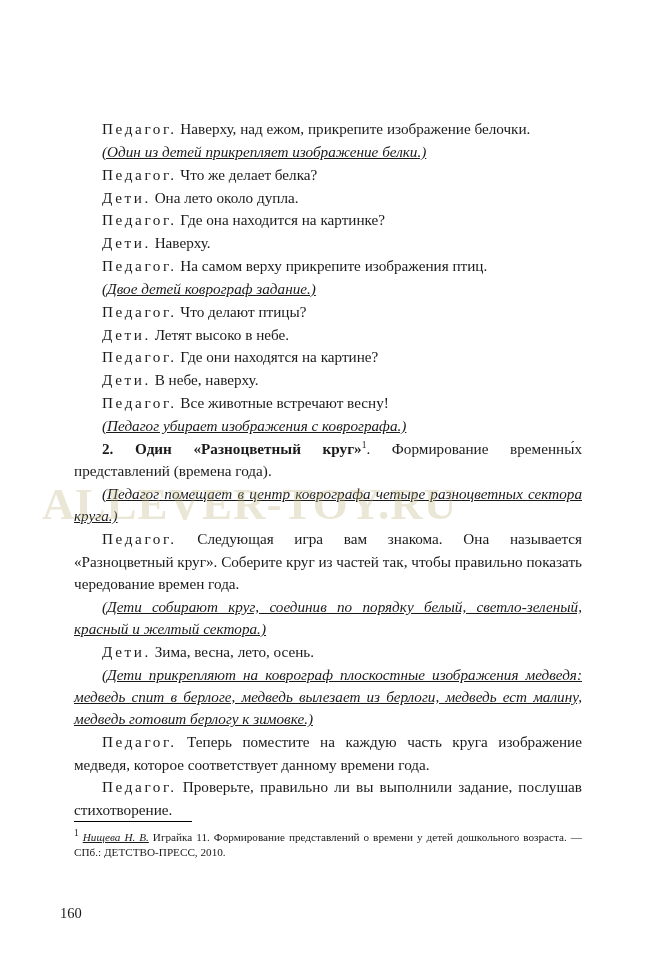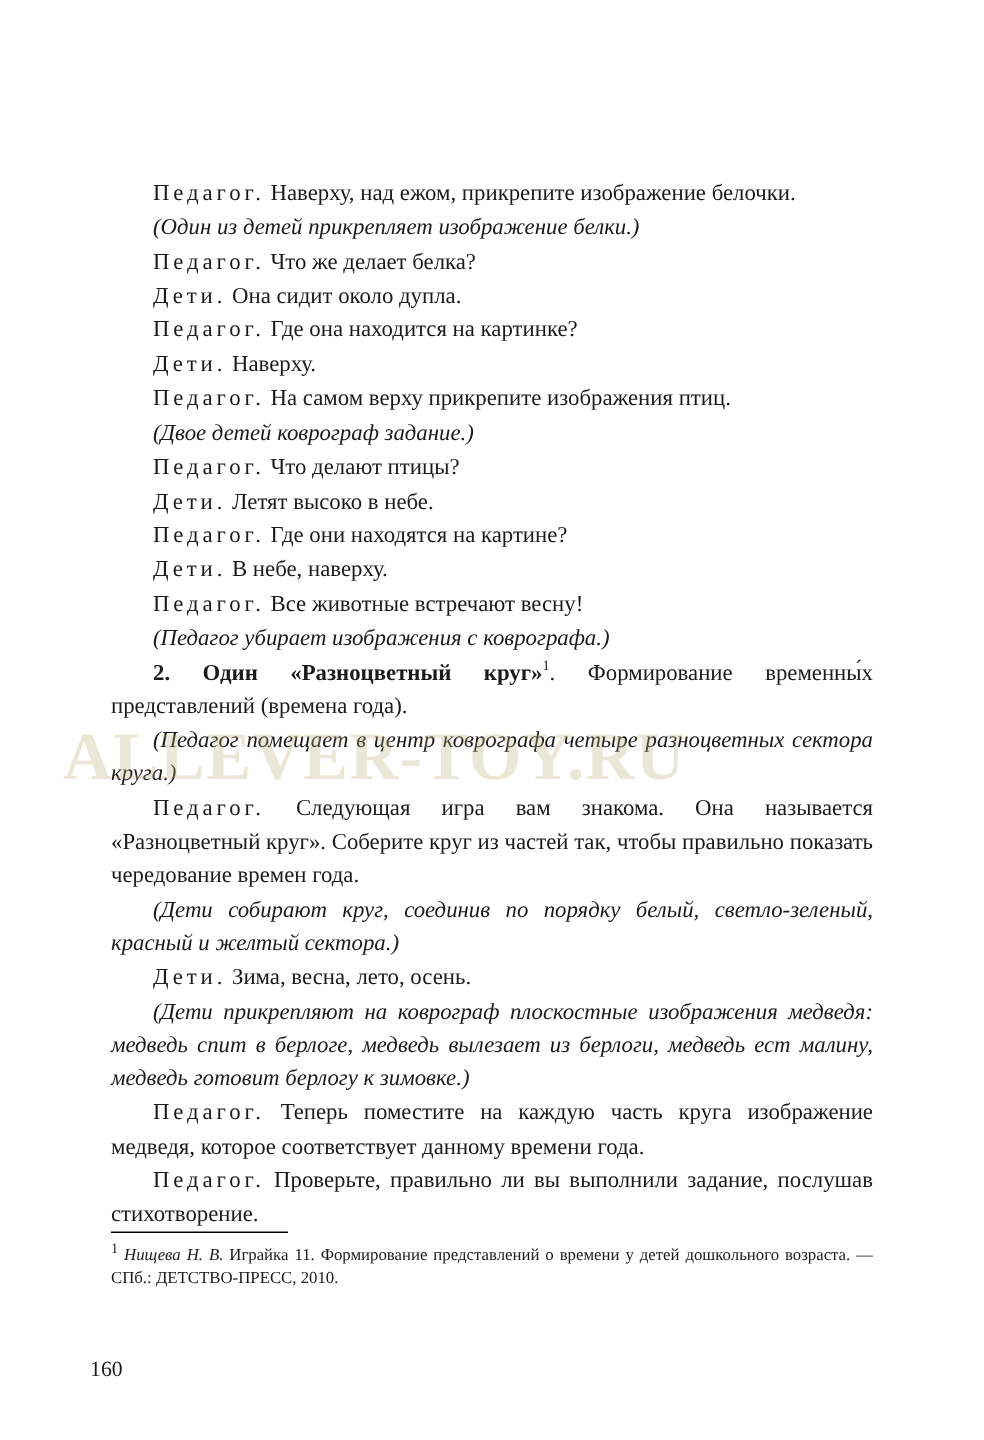--- a/index.html
+++ b/index.html
@@ -36,20 +36,21 @@
   }
   .para.indent {
     text-indent: 28px;
   }
   .speaker {
     letter-spacing: 2.6px;
     font-weight: normal;
   }
   .ital {
     font-style: italic;
+    text-decoration: underline;
   }
   .bold {
     font-weight: bold;
   }
   .sup {
     font-size: 9.5px;
     vertical-align: super;
     line-height: 0;
   }
   .footnote-rule {
@@ -94,21 +95,21 @@
 </head>
 <body>
 
 <div class="page">
 
   <div class="body-text">
 
     <p class="para indent"><span class="speaker">Педагог.</span><span> Наверху, над ежом, прикрепите изображение белочки.</span></p>
     <p class="para indent ital"><span>(Один из детей прикрепляет изображение белки.)</span></p>
     <p class="para indent"><span class="speaker">Педагог.</span><span> Что же делает белка?</span></p>
-    <p class="para indent"><span class="speaker">Дети.</span><span> Она сидит около дупла.</span></p>
+    <p class="para indent"><span class="speaker">Дети.</span><span> Она лето около дупла.</span></p>
     <p class="para indent"><span class="speaker">Педагог.</span><span> Где она находится на картинке?</span></p>
     <p class="para indent"><span class="speaker">Дети.</span><span> Наверху.</span></p>
     <p class="para indent"><span class="speaker">Педагог.</span><span> На самом верху прикрепите изображения птиц.</span></p>
     <p class="para indent ital"><span>(Двое детей коврограф задание.)</span></p>
     <p class="para indent"><span class="speaker">Педагог.</span><span> Что делают птицы?</span></p>
     <p class="para indent"><span class="speaker">Дети.</span><span> Летят высоко в небе.</span></p>
     <p class="para indent"><span class="speaker">Педагог.</span><span> Где они находятся на картине?</span></p>
     <p class="para indent"><span class="speaker">Дети.</span><span> В небе, наверху.</span></p>
     <p class="para indent"><span class="speaker">Педагог.</span><span> Все животные встречают весну!</span></p>
     <p class="para indent ital"><span>(Педагог убирает изображения с коврографа.)</span></p>

